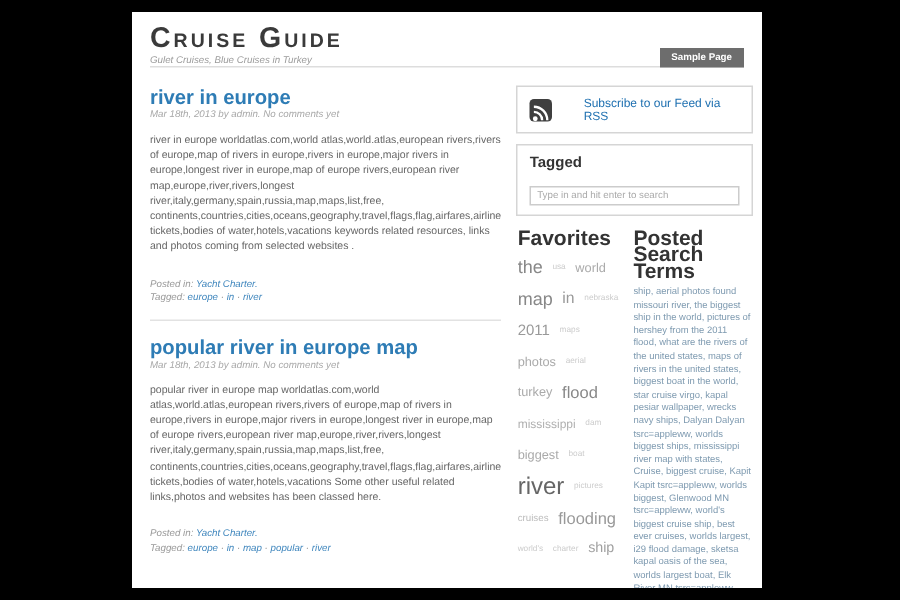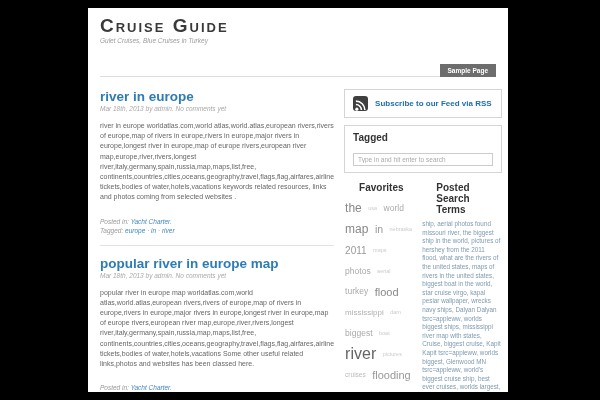--- a/index.html
+++ b/index.html
@@ -3,21 +3,21 @@
 <meta charset="utf-8">
 <style>
   html,body{margin:0;padding:0;}
   body{width:600px;height:400px;background:#000;overflow:hidden;
        font-family:"Liberation Sans",sans-serif;position:relative;}
   .page{position:absolute;left:88px;top:8px;width:420px;height:384px;
         background:#fff;overflow:hidden;}
   .inner{padding:8px 12px 0 12px;}
 
   
-  .header{position:relative;border-bottom:1px solid #ddd;padding-bottom:32px;}
+  .header{position:relative;border-bottom:1px solid #ddd;padding-bottom:0;}
   .logo{font-size:19px;font-weight:bold;font-variant:small-caps;
         letter-spacing:2px;color:#3a3a3a;line-height:20px;}
   .tagline{font-size:6.5px;font-style:italic;color:#9b9b9b;margin-top:1px;}
   .sample-page{position:absolute;right:0;bottom:-1px;background:#6d6d6d;
         color:#fff;font-size:6.5px;font-weight:bold;padding:3px 8px;cursor:pointer;}
 
   
   .main{display:flex;gap:10px;padding-top:12px;}
   .posts-col{width:242px;}
   .sidebar{width:158px;}
@@ -29,30 +29,30 @@
   .post-footer{font-size:6.5px;font-style:italic;color:#999;line-height:9.5px;}
   .cat-link,.tag-link{color:#3f86bd;cursor:pointer;}
   .tag-sep{color:#999;}
   .post-divider{border:0;border-top:1px solid #e2e2e2;margin:9px 0 10px 0;}
 
   
   .widget{border:1px solid #d5d5d5;padding:6px 8px;margin-bottom:7px;background:#fff;}
   .rss-widget{display:flex;align-items:center;gap:7px;}
   .rss-icon{width:15px;height:15px;background:#3f3f3f;border-radius:3px;
         flex:0 0 auto;display:flex;align-items:flex-end;justify-content:center;}
-  .rss-label{color:#1d6fb0;font-weight:bold;font-size:8px;cursor:pointer;}
+  .rss-label{color:#1d6fb0;font-weight:normal;font-size:8px;cursor:pointer;margin-left:14px;}
   .search-heading{font-size:10px;font-weight:bold;color:#333;margin:0 0 5px 0;}
   .search-input{width:100%;box-sizing:border-box;border:1px solid #ccc;
         font-size:6.5px;padding:2px 4px;color:#555;height:13px;
         font-family:"Liberation Sans",sans-serif;}
   .search-input::placeholder{color:#aaa;}
   .cols{display:flex;gap:6px;padding:0 1px;}
   .fav-col{width:74px;}
   .rand-col{width:82px;}
-  .widget-heading{font-size:10px;font-weight:bold;color:#333;margin:2px 0 5px 14px;line-height:11px;}
+  .widget-heading{font-size:14px;font-weight:bold;color:#333;margin:2px 0 5px 0;line-height:11px;}
   .cloud{line-height:1.3;word-spacing:1px;}
   .cloud-tag{cursor:pointer;margin-right:1px;vertical-align:middle;}
   .random-terms{font-size:6.3px;color:#7e9ab0;line-height:8.6px;}
 </style>
 </head>
 <body>
 
 <div class="page">
   <div class="inner">
 

